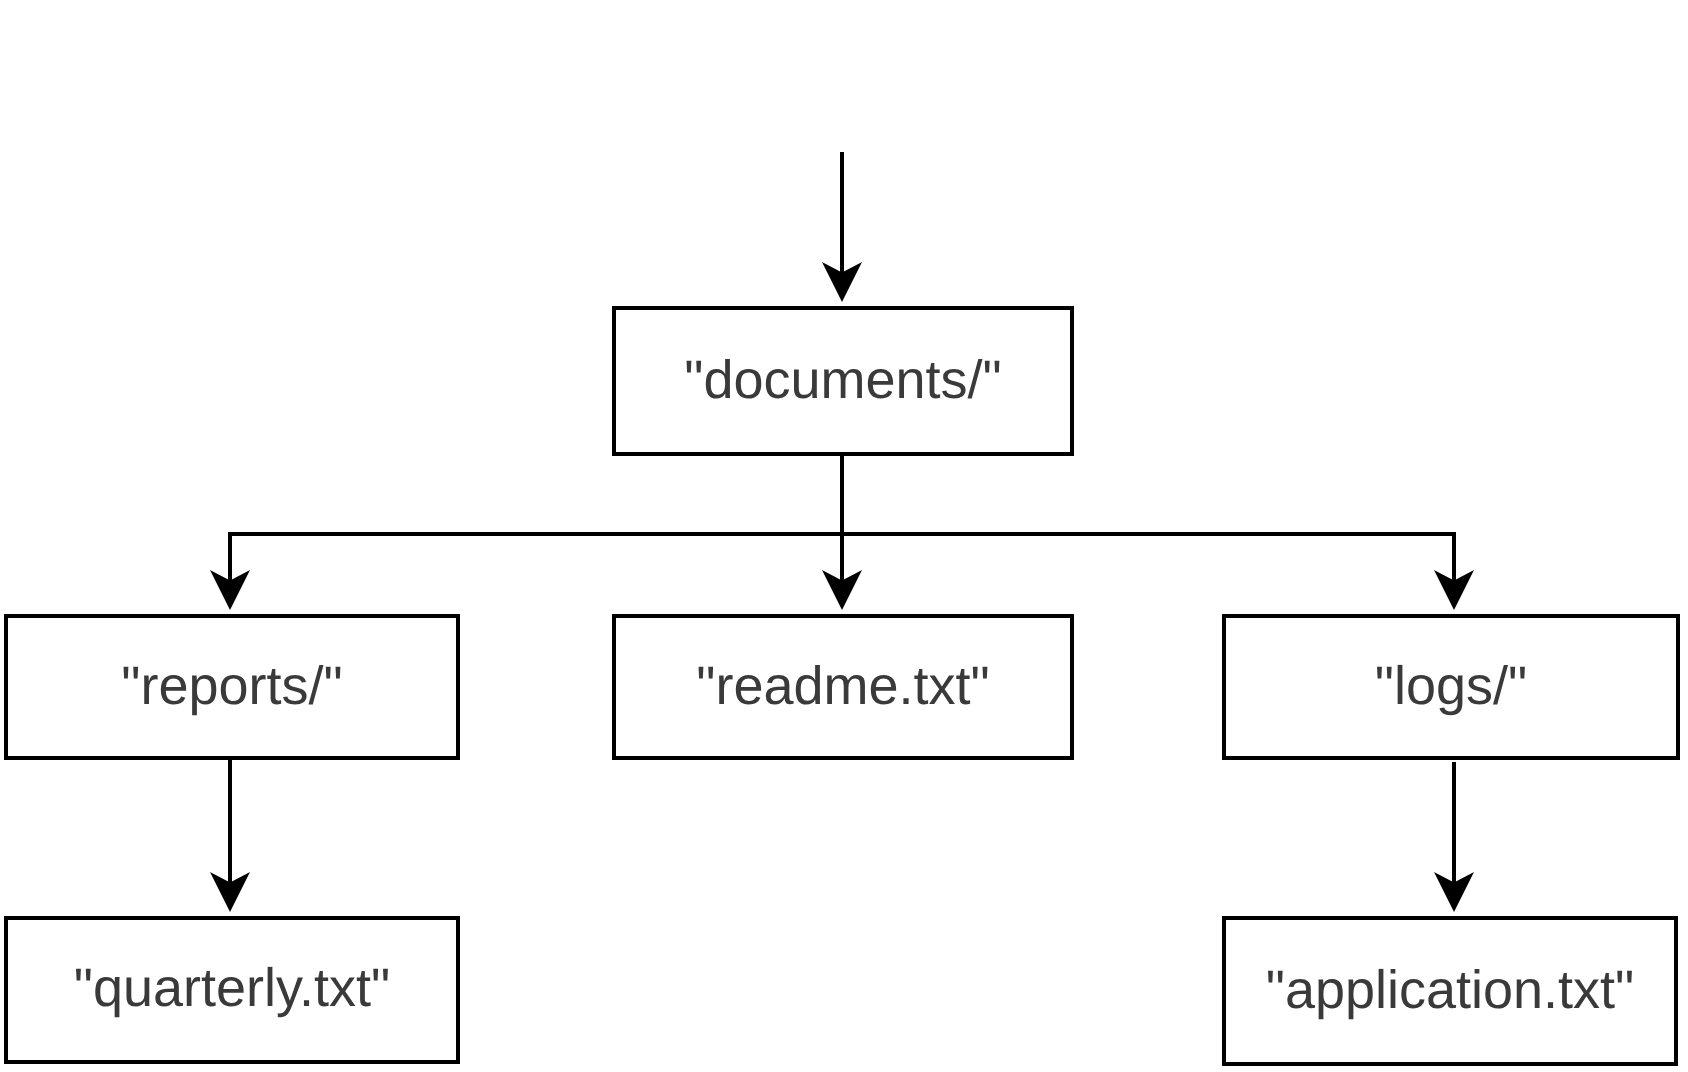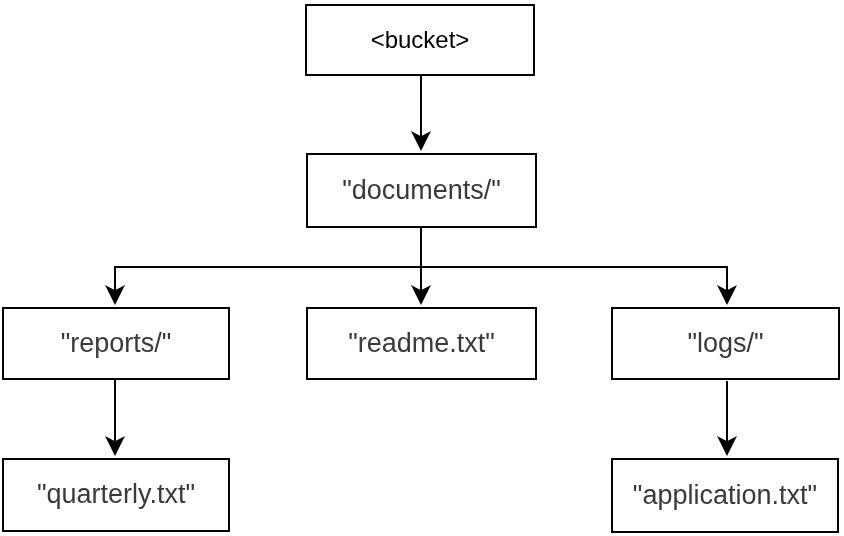--- a/index.html
+++ b/index.html
@@ -70,23 +70,20 @@
 
     <path d="M 421 267 L 115 267 L 115 303" fill="none" stroke="#000000" stroke-width="2" marker-end="url(#arrowhead)"></path>
 
     <path d="M 421 267 L 727 267 L 727 303" fill="none" stroke="#000000" stroke-width="2" marker-end="url(#arrowhead)"></path>
 
     <path d="M 115 380 L 115 454" fill="none" stroke="#000000" stroke-width="2" marker-end="url(#arrowhead)"></path>
 
     <path d="M 727 381 L 727 454" fill="none" stroke="#000000" stroke-width="2" marker-end="url(#arrowhead)"></path>
   </svg>
 
-  <div class="node root" id="n-bucket">
-    <span class="label">&lt;bucket&gt;</span>
-  </div>
 
   <div class="node" id="n-documents">
     <span class="label">"documents/"</span>
   </div>
 
   <div class="node" id="n-reports">
     <span class="label">"reports/"</span>
   </div>
 
   <div class="node" id="n-readme">

